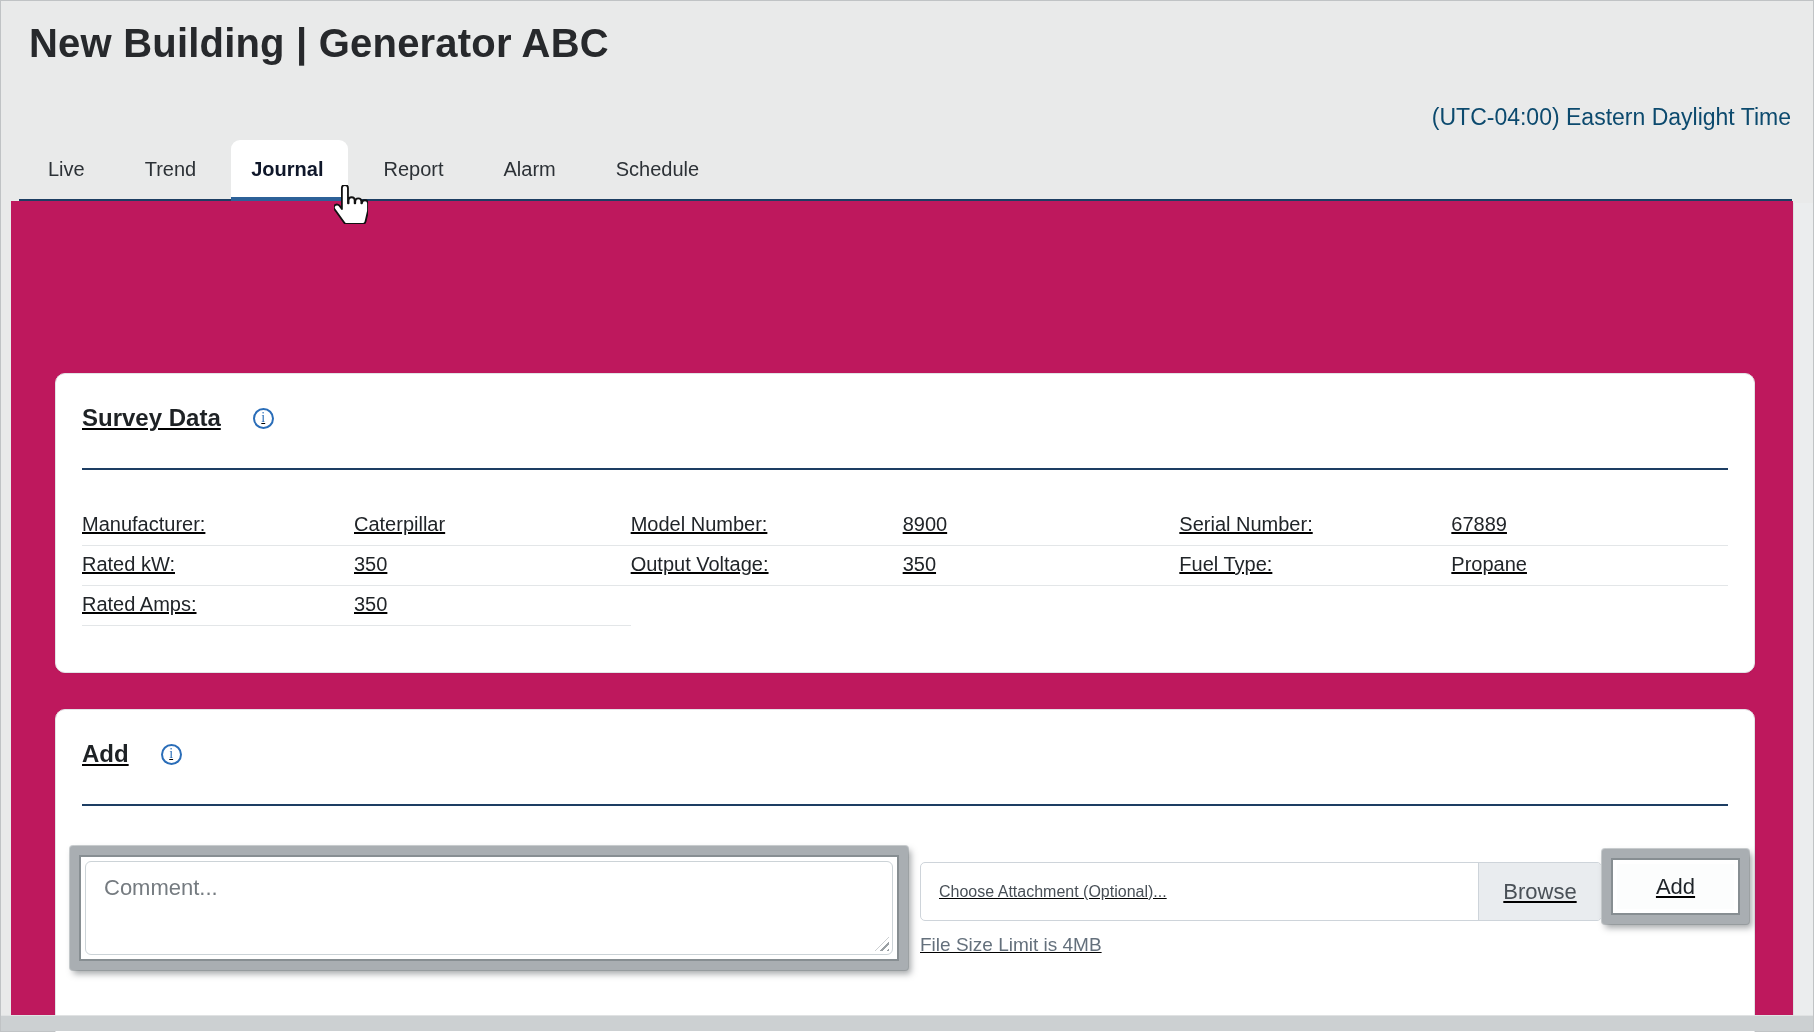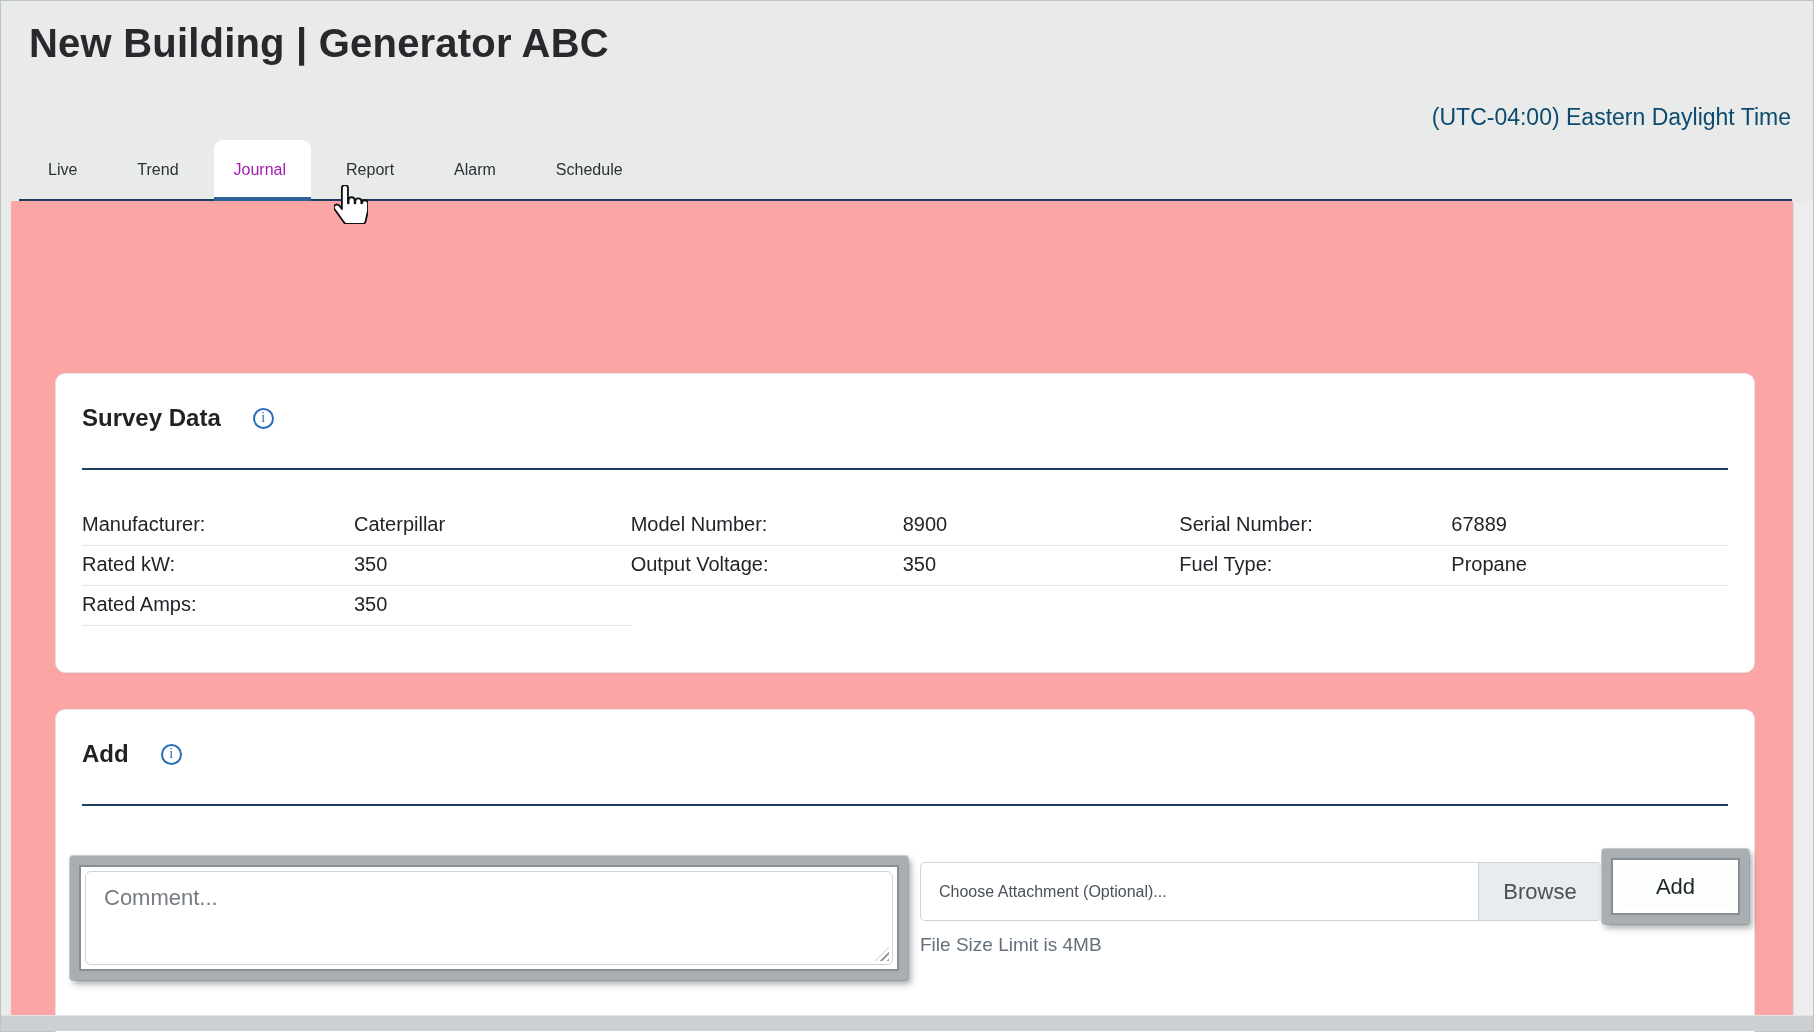--- a/index.html
+++ b/index.html
@@ -26,33 +26,34 @@
   }
   
   .tabbar{
     position:absolute;left:18px;right:21px;bottom:0;height:59px;
     display:flex;align-items:stretch;gap:10px;
     border-bottom:2px solid #1d3e63;
     padding-left:4px;box-sizing:content-box;
   }
   .tab{
     display:flex;align-items:center;padding:0 25px;
-    font-size:16px;color:#2c3136;position:relative;cursor:pointer;
+    font-size:20px;color:#2c3136;position:relative;cursor:pointer;
   }
   .tab.active{
-    background:#ffffff;border-radius:9px 9px 0 0;font-weight:400;color:#a21caf;padding-left:20px;
+    background:#ffffff;border-radius:9px 9px 0 0;font-weight:700;color:#0f172a;padding-left:20px;
   }
   .tab.active::after{
     content:"";position:absolute;left:0;right:0;bottom:-3px;height:5px;
     background:#2d6198;
   }
   
   .content{
     position:absolute;left:10px;right:20px;top:200px;bottom:15px;
-    background:#fca5a5;
+    background:#be185d;
+    text-decoration:underline;
   }
   
   .card{
     width:1700px;margin-left:44px;background:#fff;
     border:1px solid #e2e4e6;border-radius:10px;
     box-shadow:0 1px 2px rgba(0,0,0,0.04);
     box-sizing:border-box;
   }
   .card-inner{padding:30px 26px 0 26px;}
   .card.survey{margin-top:172px;height:300px;}
@@ -77,21 +78,20 @@
     font-size:20px;color:#212529;
   }
   .field-label{width:272px;flex:0 0 auto;}
   .field-value{flex:1;}
   
   .add-form{display:flex;align-items:flex-start;margin-top:40px;margin-left:-12px;}
   .annot-frame{
     border:9px solid #a9aeb2;border-radius:3px;background:#fff;padding:6px;
     box-shadow:3px 4px 6px rgba(80,85,90,0.5), 0 0 0 1px #cdd1d3,
                inset 0 0 0 2px #878e92;
-    margin-top:10px;
   }
   .comment-box{
     position:relative;width:806px;height:92px;
     border:1px solid #ccd3d7;border-radius:6px;background:#fff;
   }
   .comment-input{
     position:absolute;inset:0;width:100%;height:100%;
     border:none;outline:none;resize:none;background:transparent;
     font-family:"Liberation Sans",sans-serif;font-size:22px;color:#30363b;
     padding:13px 18px;box-sizing:border-box;

